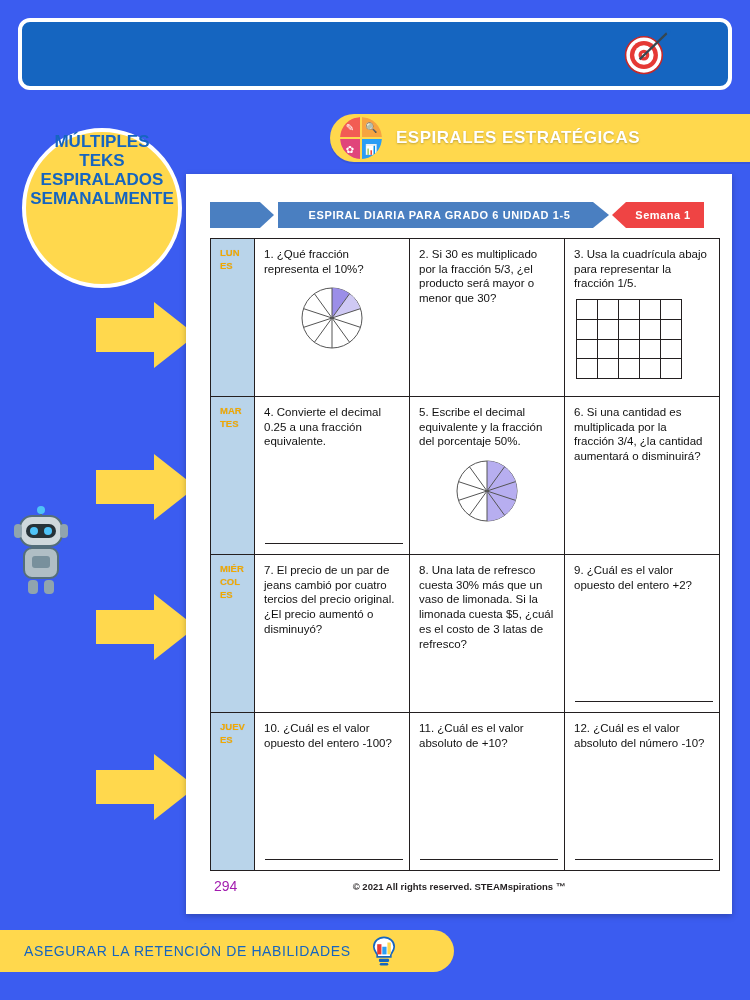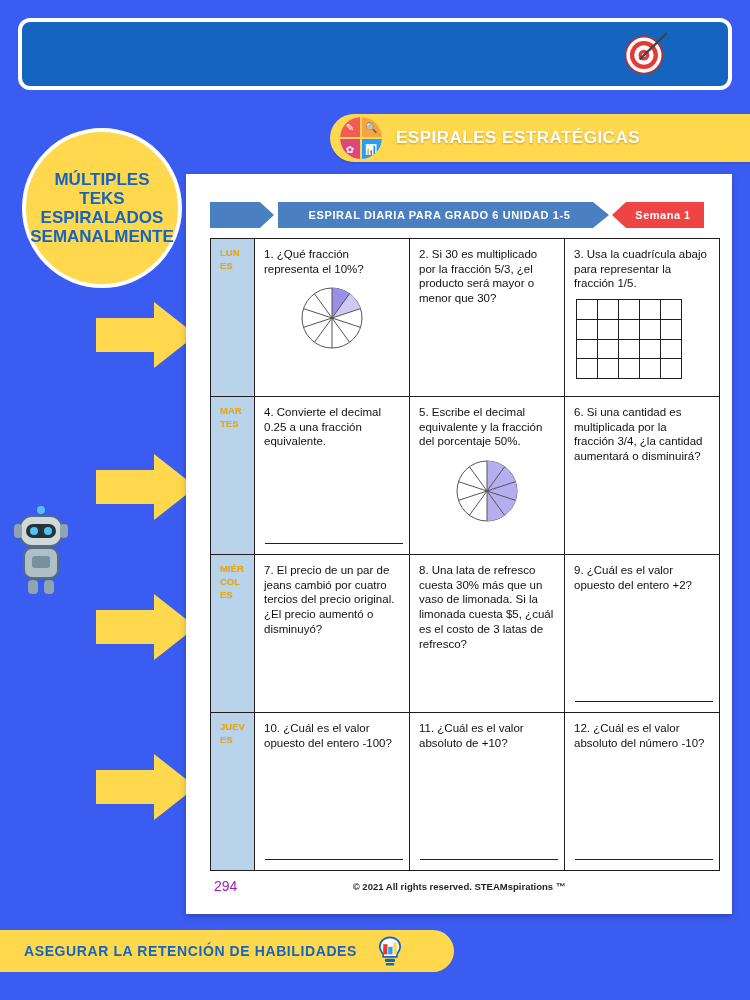--- a/index.html
+++ b/index.html
@@ -64,21 +64,21 @@
     text-shadow:0 1px 2px rgba(0,0,0,.25);
   }
 
   
   .badge-circle{
     position:absolute; left:22px; top:128px;
     width:160px; height:160px;
     border-radius:50%;
     background:#ffd84d;
     border:4px solid #ffffff;
-    display:flex;align-items:center;justify-content:center;
+    display:flex;justify-content:center;
     text-align:center;
   }
   .badge-text{
     color:#1565c0;
     font-weight:bold;
     font-size:17px;
     line-height:1.12;
     padding:0 12px;
   }
 
@@ -208,21 +208,21 @@
 
   
   .bottom-bar{
     position:absolute; left:0; bottom:28px;
     width:454px; height:42px;
     background:#ffd84d;
     border-radius:0 21px 21px 0;
     display:flex;align-items:center;
   }
   .bottom-label{
-    color:#1565c0;font-weight:bold;font-size:14px;letter-spacing:0.6px;
+    color:#1565c0;font-weight:normal;font-size:14px;letter-spacing:0.6px;
     margin-left:24px;
   }
   .bulb-icon{ margin-left:16px; width:34px;height:34px;}
 </style>
 </head>
 <body>
 
 <div class="header-banner">
   <svg class="target-icon" viewBox="0 0 100 100">
     <circle cx="48" cy="52" r="34" fill="#ffffff" stroke="#c62828" stroke-width="3"></circle>

